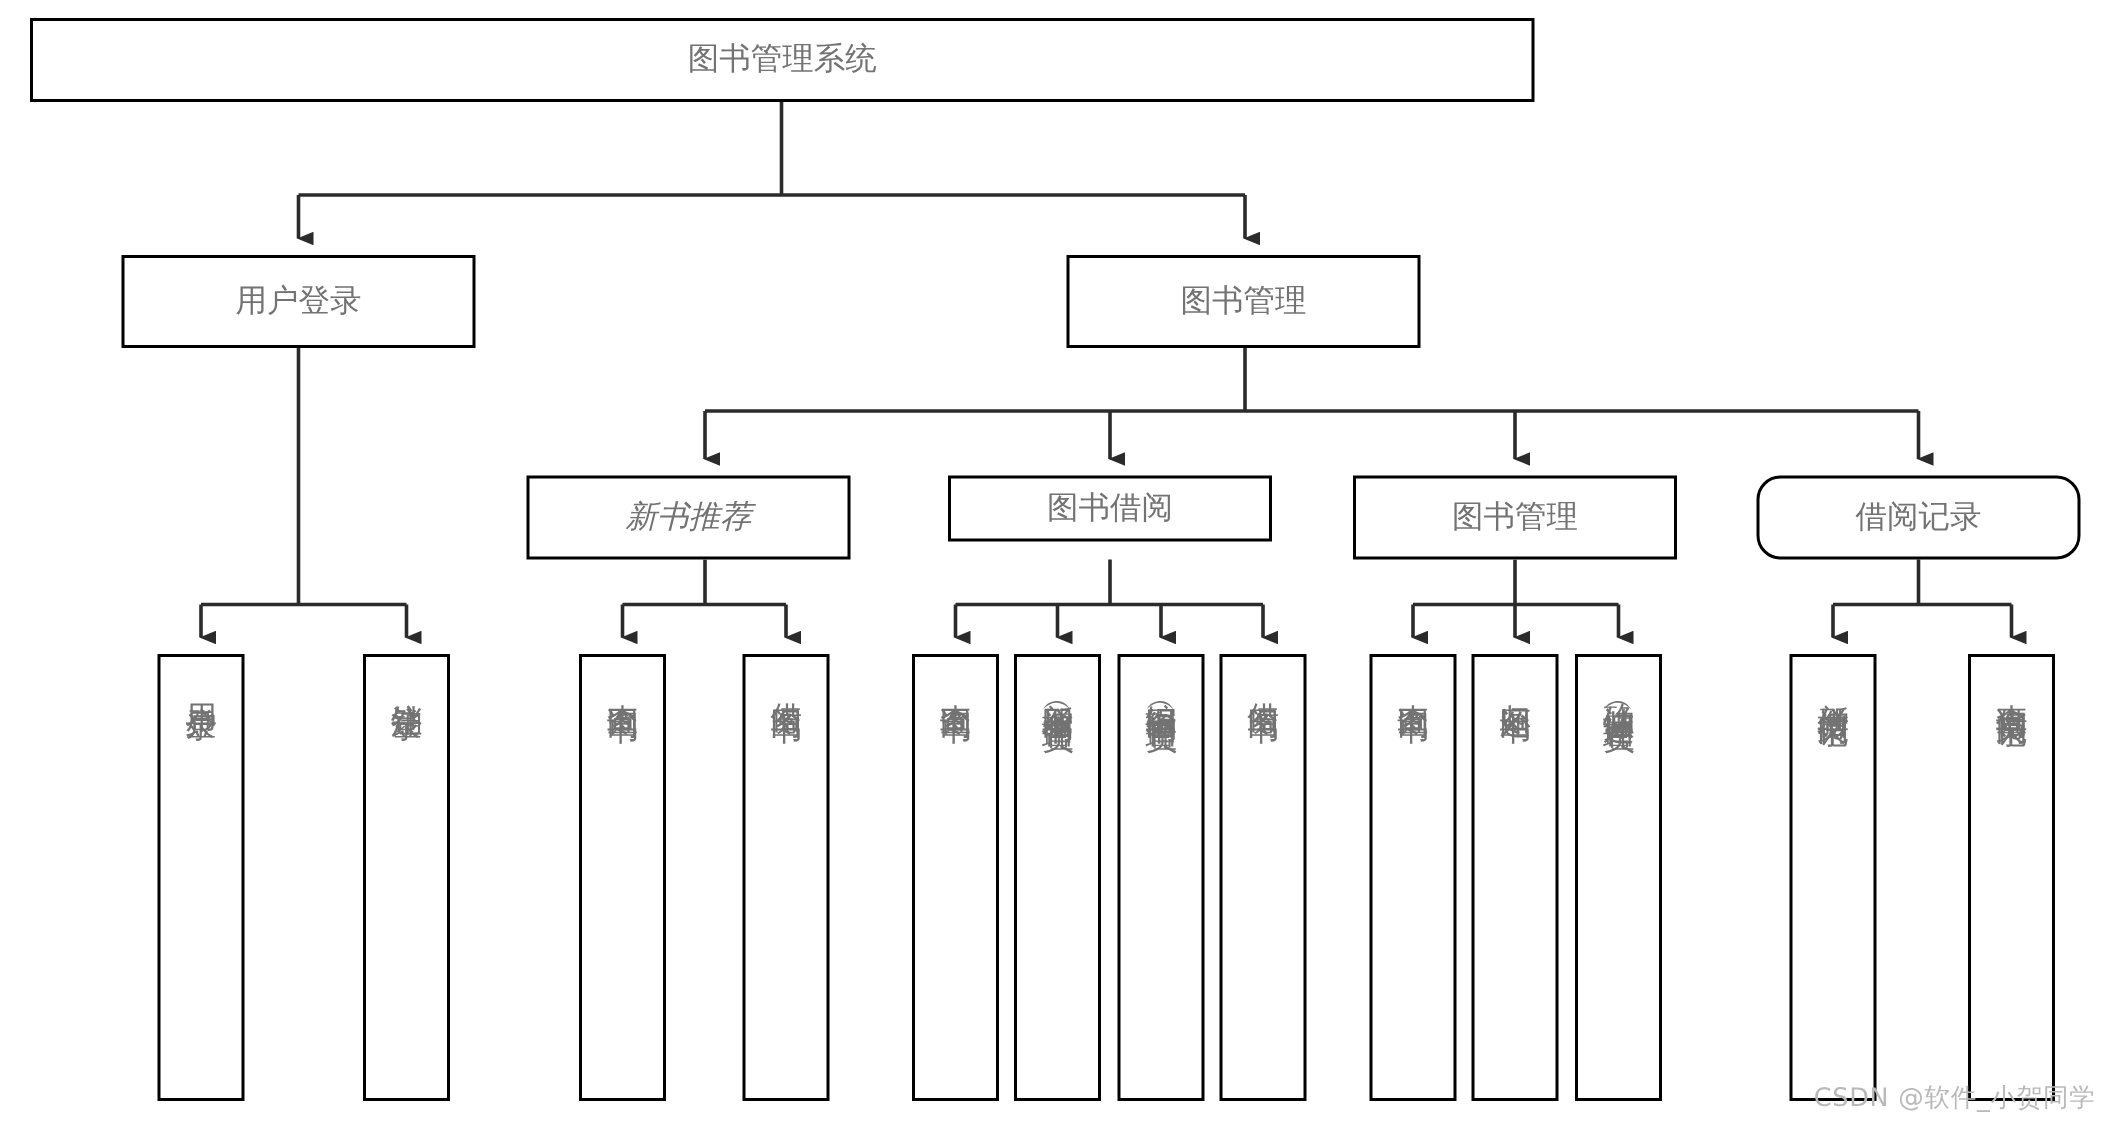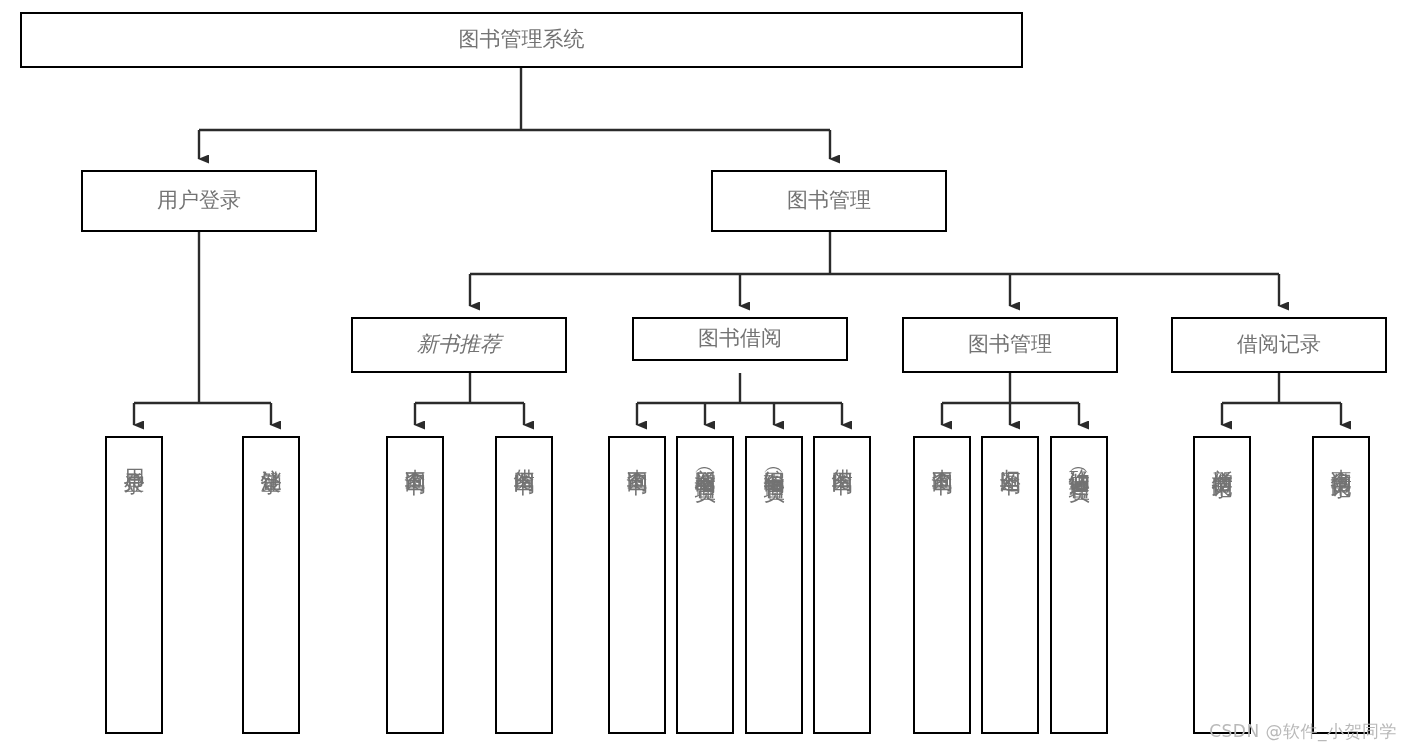--- a/index.html
+++ b/index.html
@@ -83,21 +83,21 @@
 
   <div class="node h" style="left:351px;top:317px;width:216px;height:56px;font-style:italic;">
     <span>新书推荐</span>
   </div>
   <div class="node h" style="left:632px;top:317px;width:216px;height:44px;">
     <span>图书借阅</span>
   </div>
   <div class="node h" style="left:902px;top:317px;width:216px;height:56px;">
     <span>图书管理</span>
   </div>
-  <div class="node h" style="left:1171px;top:317px;width:216px;height:56px;">
+  <div class="node h" style="left:1171px;top:317px;width:216px;height:56px;border-radius:16px;">
     <span>借阅记录</span>
   </div>
 
   <div class="node leaf" style="left:105px;top:436px;width:58px;height:298px;">
     <span>用户登录</span>
   </div>
   <div class="node leaf" style="left:242px;top:436px;width:58px;height:298px;">
     <span>注销登录</span>
   </div>
 

